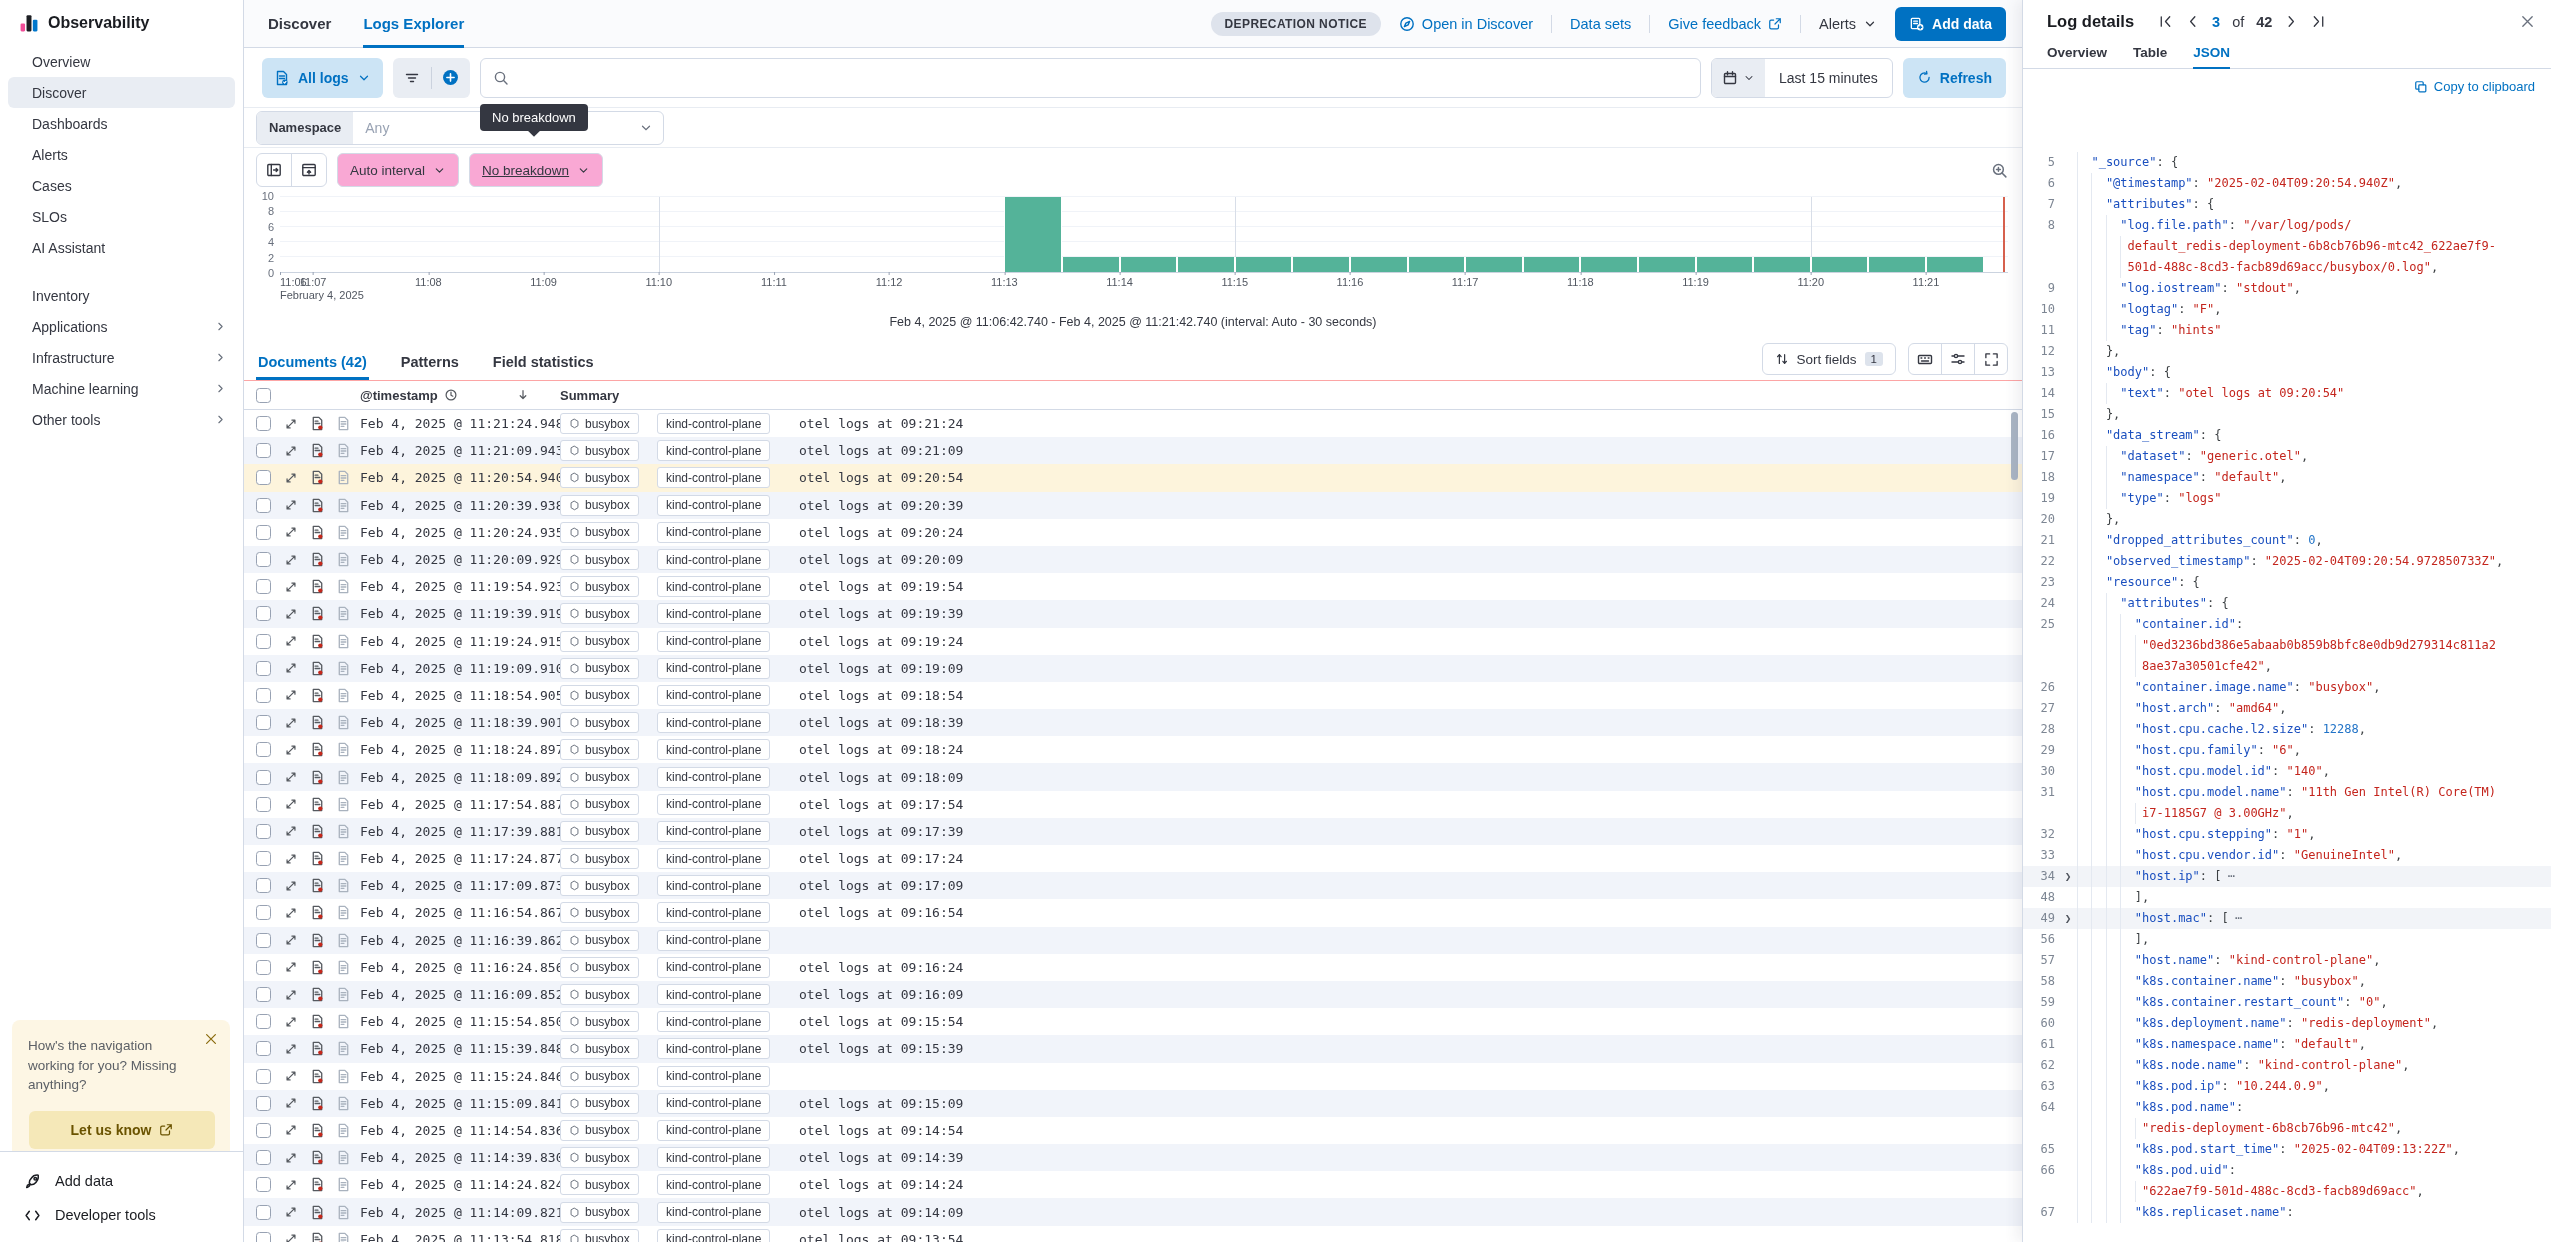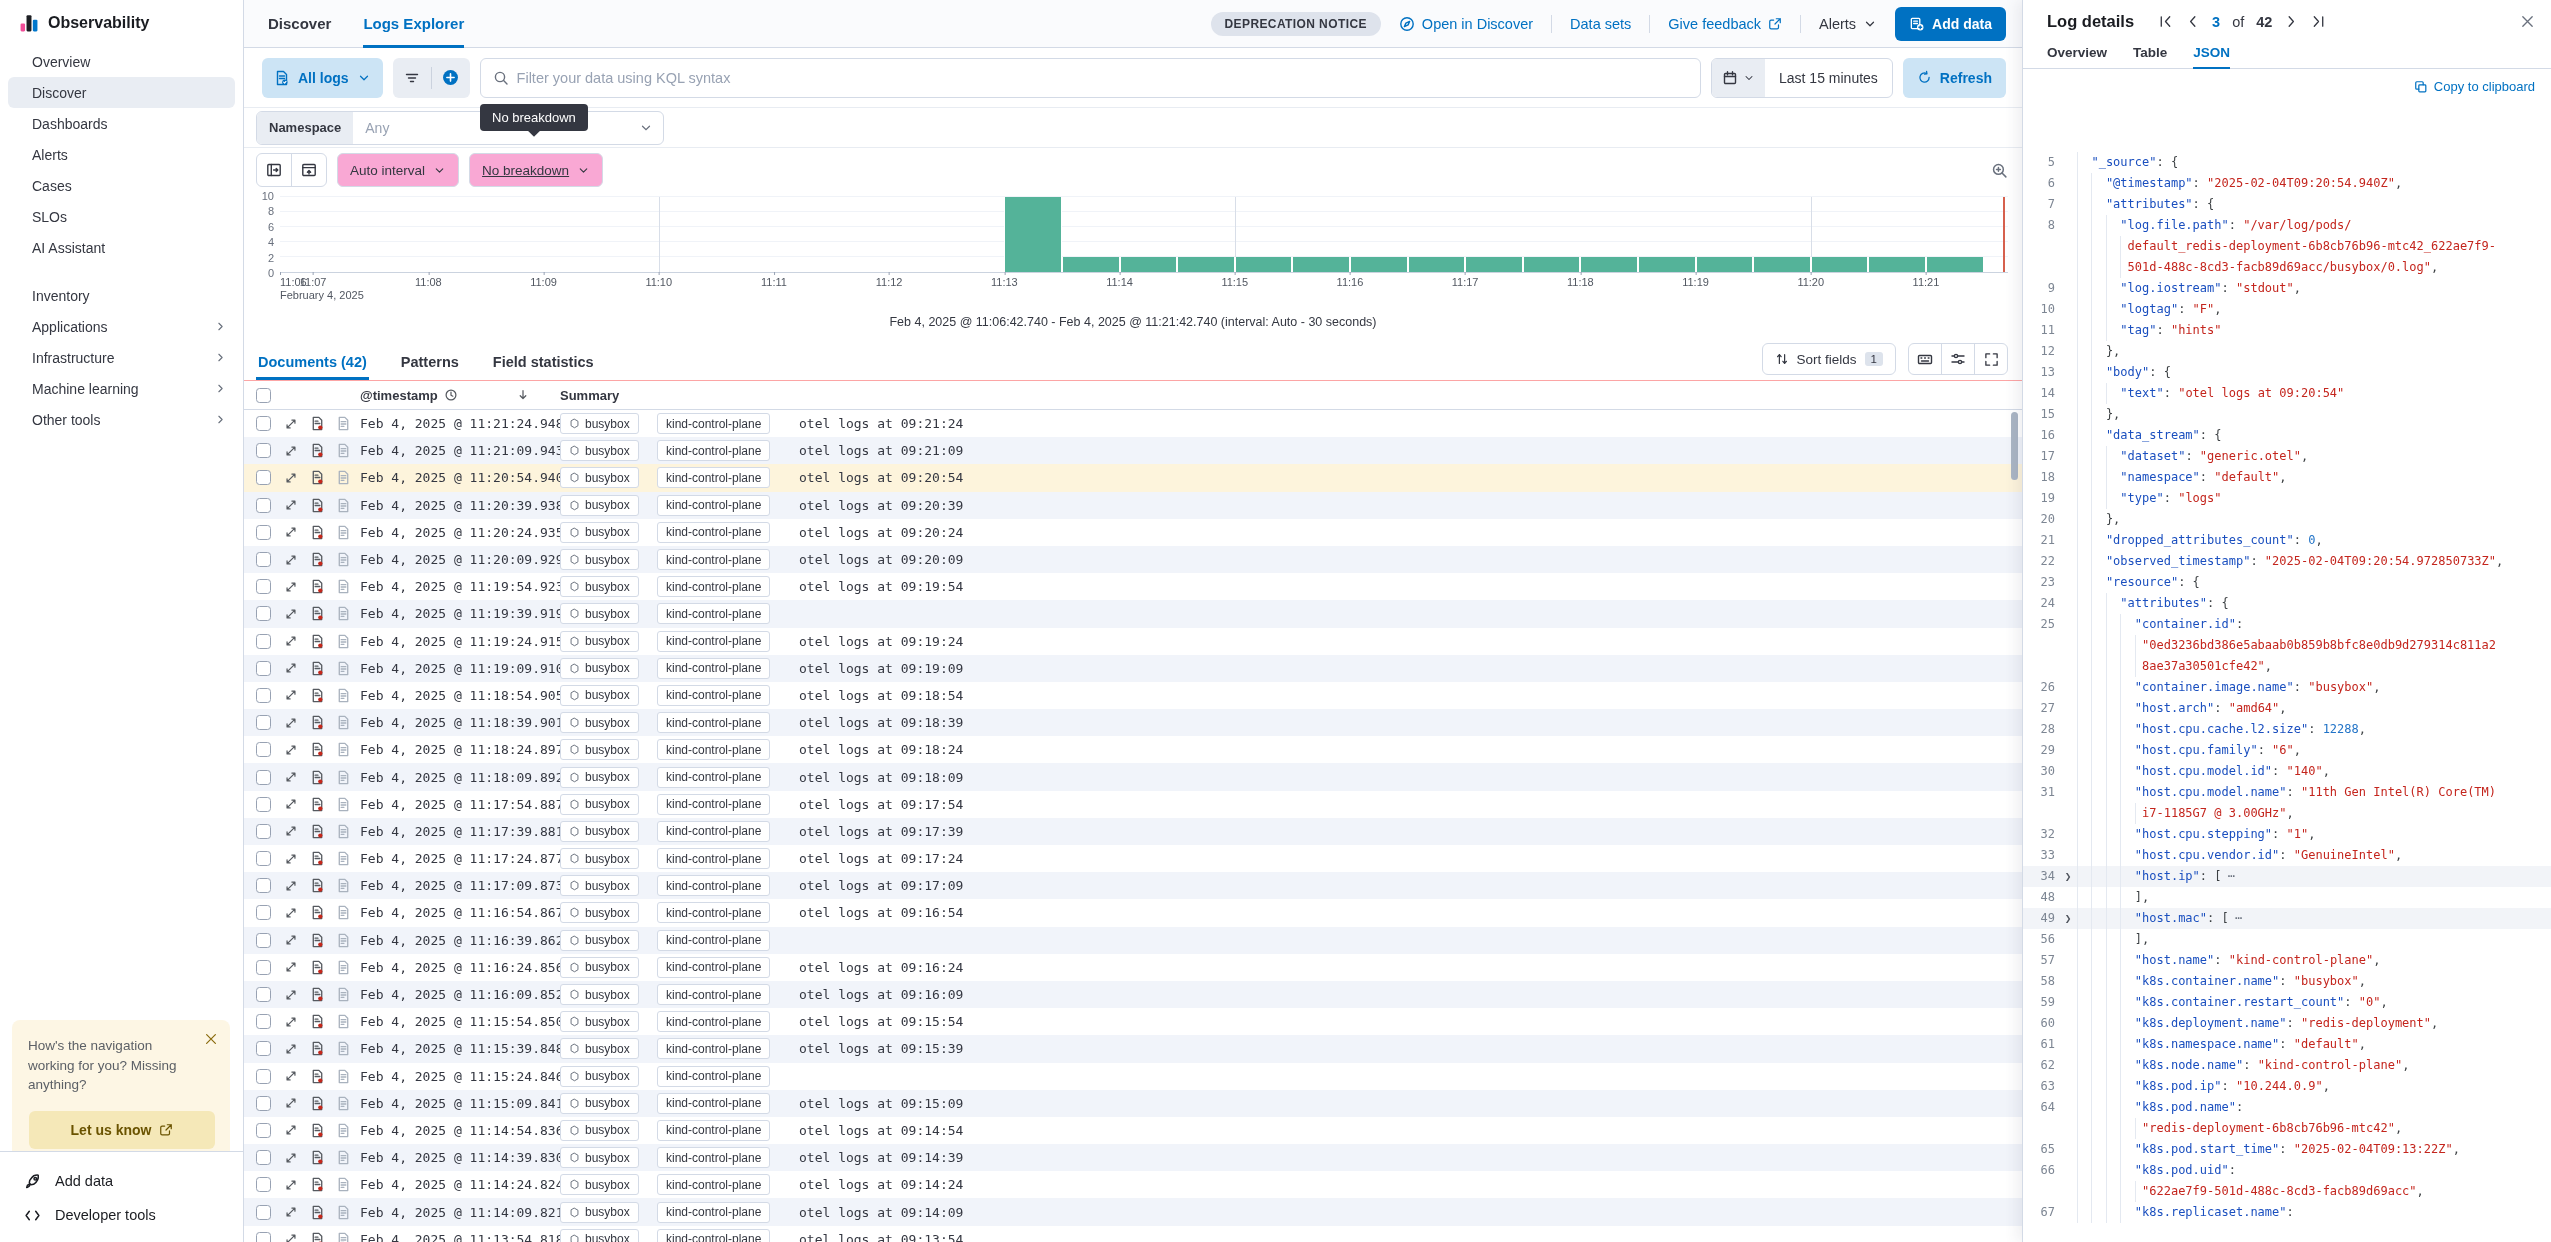--- a/index.html
+++ b/index.html
@@ -309,21 +309,20 @@
             <circle cx="8" cy="8" r="7" fill="#0071C2"></circle>
             <path d="M8 4.6v6.8M4.6 8h6.8" stroke="#fff" stroke-width="1.5" stroke-linecap="round"></path>
           </svg>
         </span>
     </div>
     <div class="kql">
       <svg width="16" height="16" viewBox="0 0 16 16" class="ic">
           <circle cx="7" cy="7" r="4.6"></circle>
           <path d="M10.6 10.6L14 14"></path>
         </svg>
-      <input type="text" placeholder="Filter your data using KQL syntax" style="">
     </div>
     <div class="date-group">
       <span class="date-cal">
         <svg width="16" height="16" viewBox="0 0 16 16" class="ic">
             <rect x="2.5" y="3.5" width="11" height="10" rx="1"></rect>
             <path d="M2.5 6.5h11M5.5 1.8v3M10.5 1.8v3"></path>
           </svg>
         <svg width="12" height="12" viewBox="0 0 16 16" class="ic">
             <path d="M4 6l4 4 4-4"></path>
           </svg>
@@ -753,20 +752,21 @@
         <span class="mono">Feb 4, 2025 @ 11:19:39.919</span>
         <span class="badge">
           <svg width="11" height="11" viewBox="0 0 16 16" class="ic" style="color:#69707D">
             <path d="M8 1.8l5 2.9v6.6l-5 2.9-5-2.9V4.7z"></path>
           </svg>
           <span>busybox</span>
         </span>
         <span class="badge">
           <span>kind-control-plane</span>
         </span>
+        <span class="mono">otel logs at 09:19:39</span>
       </div>
       <div class="row">
         <span class="cb"></span>
         <span class="acticon">
           <svg width="14" height="14" viewBox="0 0 16 16" class="ic">
             <path d="M3.5 12.5l9-9M3.5 12.5V9M3.5 12.5H7M12.5 3.5V7M12.5 3.5H9"></path>
           </svg>
         </span>
         <span class="acticon">
           <svg width="15" height="15" viewBox="0 0 16 16" class="ic">

